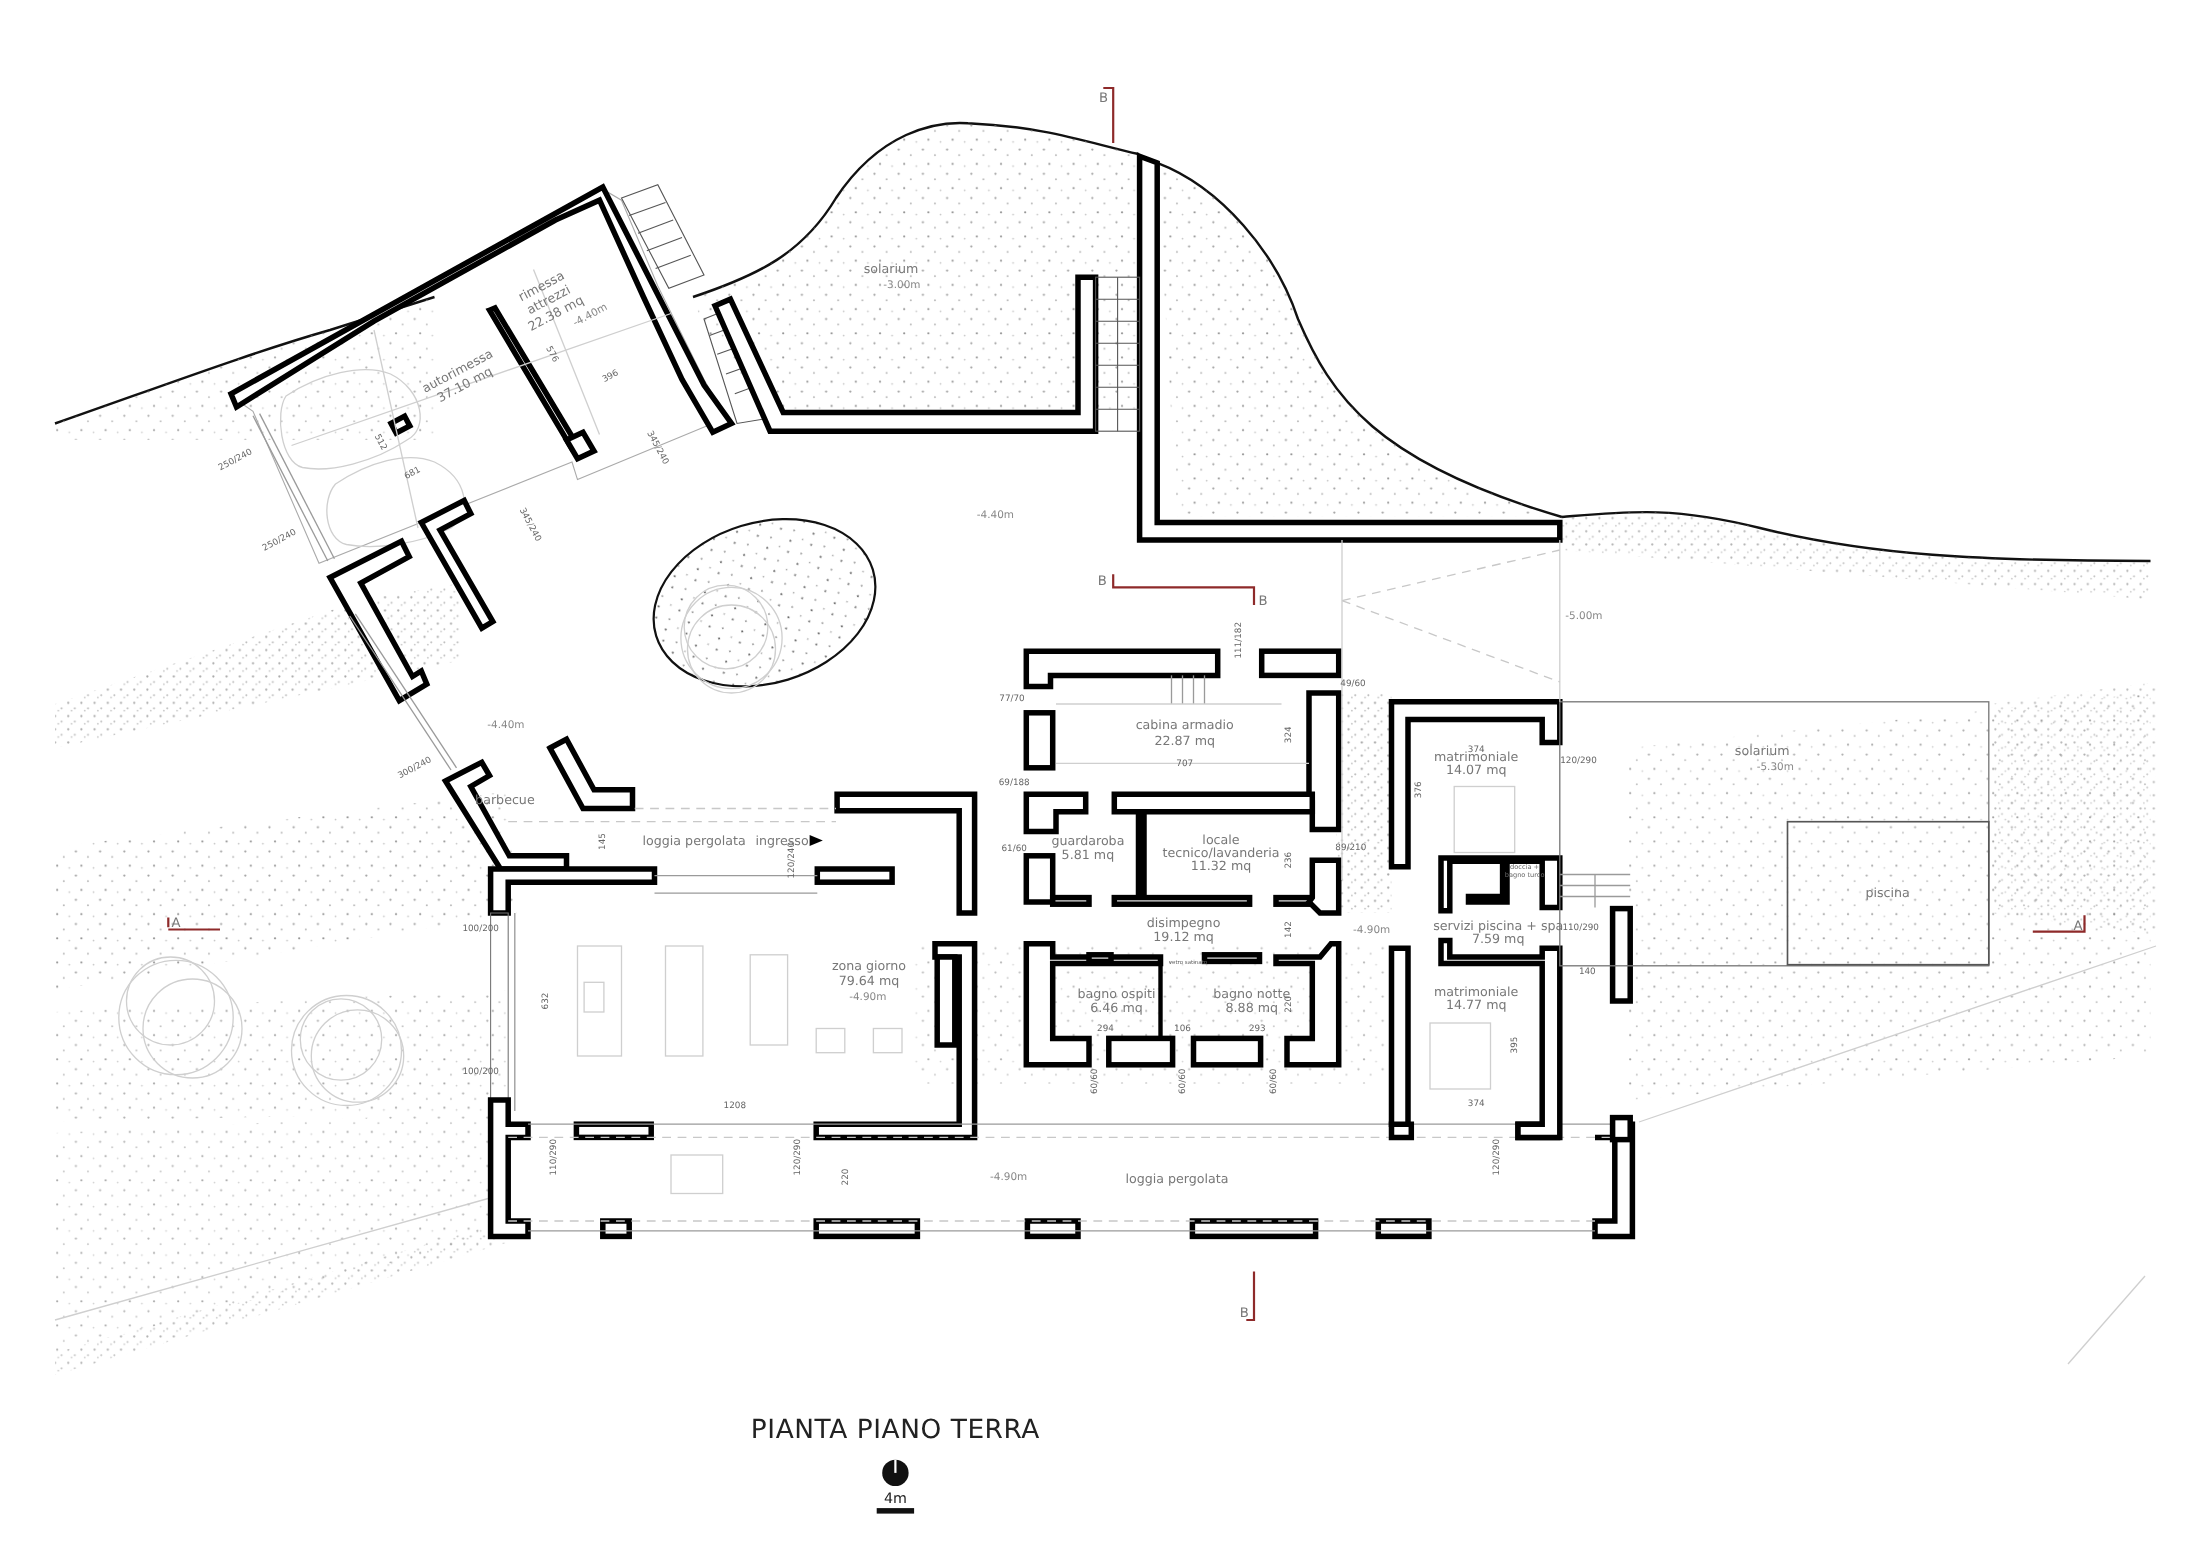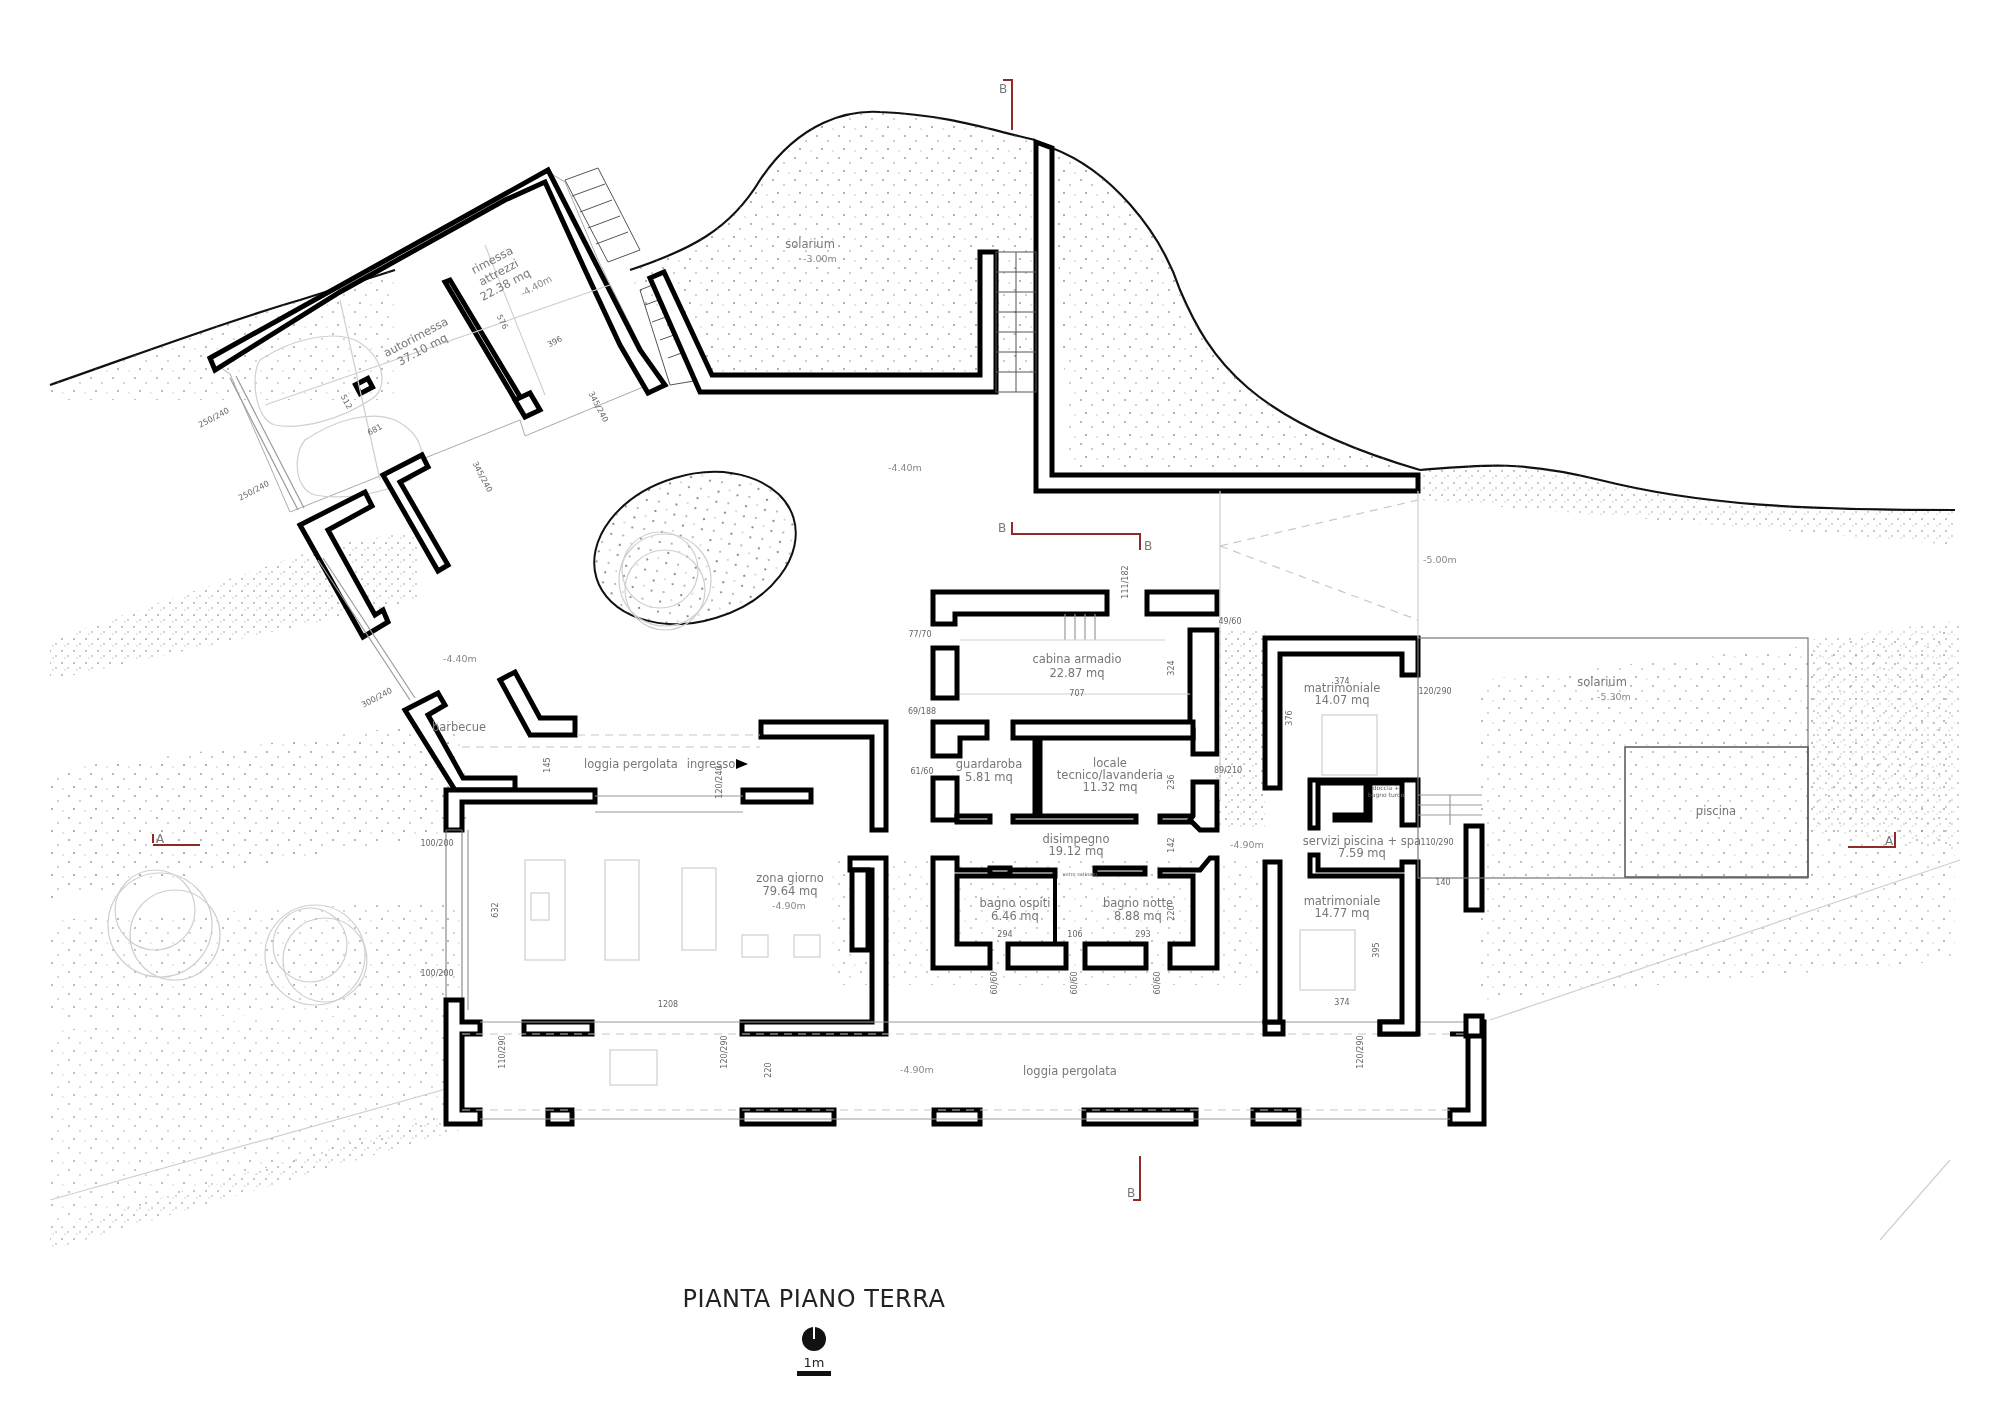--- a/index.html
+++ b/index.html
@@ -336,16 +336,16 @@
     <rect x="794" y="935" width="26" height="22" class="faint"></rect>
     <rect x="610" y="1050" width="47" height="35" class="faint"></rect>
     <rect x="1322" y="715" width="55" height="60" class="faint"></rect>
     <rect x="1300" y="930" width="55" height="60" class="faint"></rect>
   </g>
 </svg>
 
 <div id="title-block">
   <div id="plan-title">PIANTA PIANO TERRA</div>
   <div id="north"></div>
-  <div id="scale-label">1m</div>
+  <div id="scale-label">4m</div>
   <div id="scale-bar"></div>
 </div>
 </div>
 
 </body></html>

